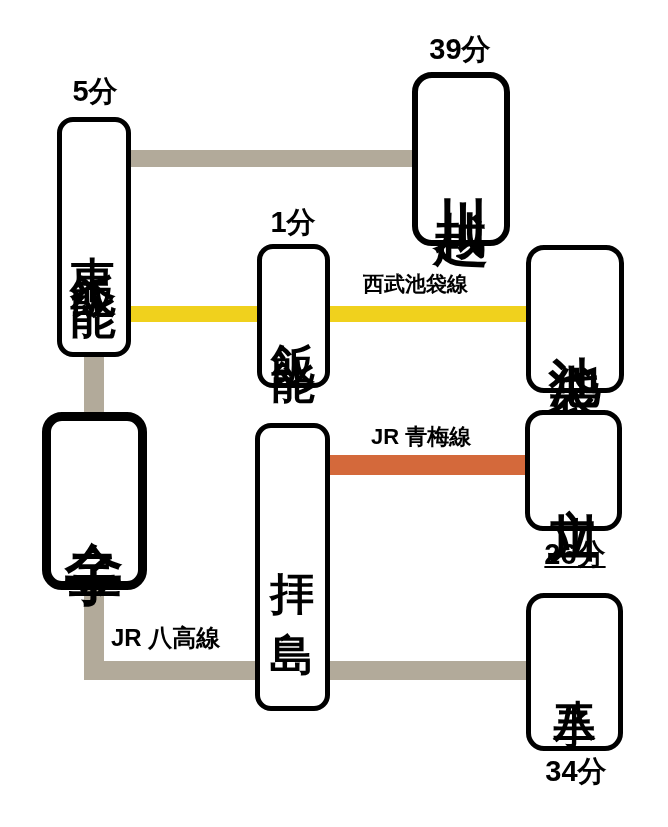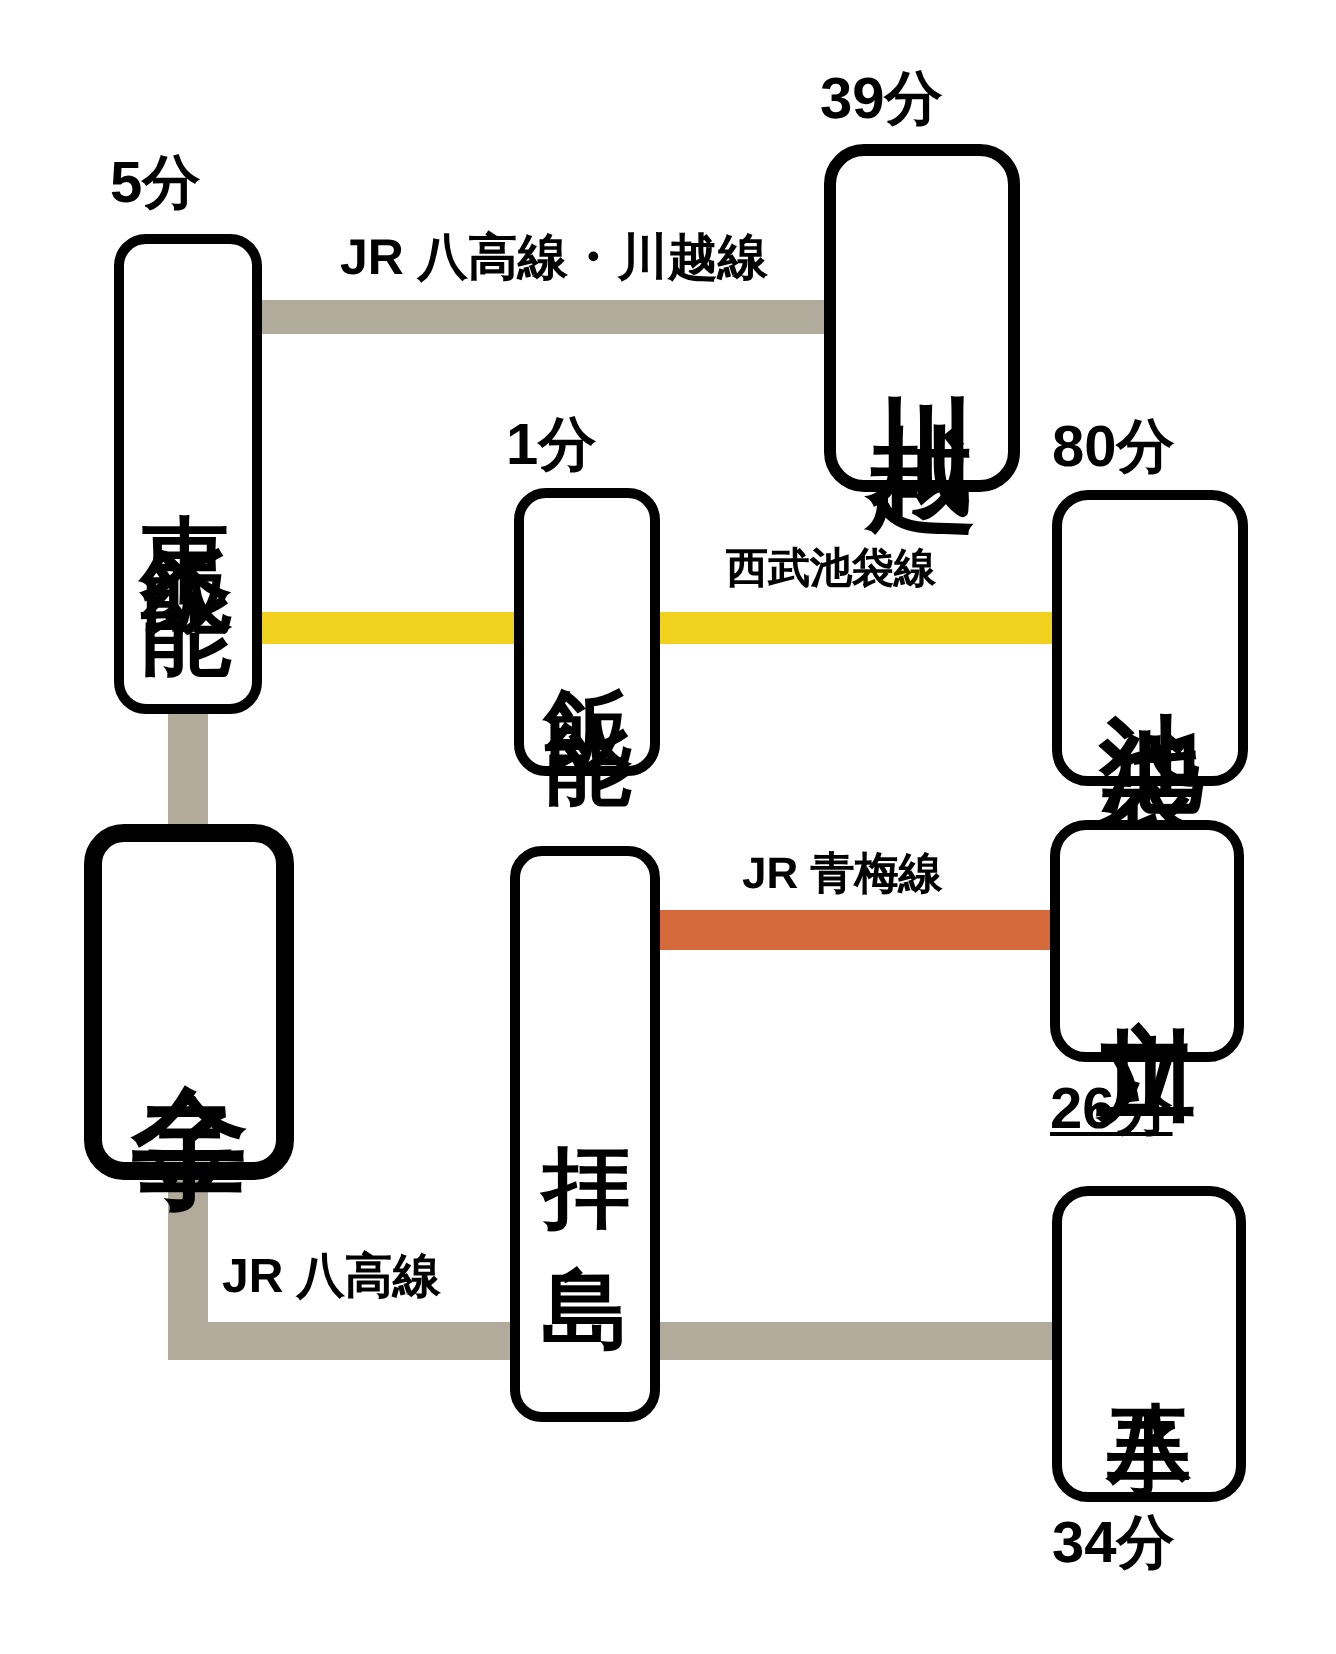--- a/index.html
+++ b/index.html
@@ -49,21 +49,21 @@
   #st-ikebukuro     { left: 526px; top: 245px; width:  98px; height: 148px; --fs: 52px; --ls: 10px; border-radius: 18px; }
   #st-kaneko        { left:  42px; top: 412px; width: 105px; height: 178px; --fs: 58px; --ls: 12px; border-width: 9px; border-radius: 20px; }
   #st-haijima       { left: 255px; top: 423px; width:  75px; height: 288px; --fs: 44px; --ls: 58px; }
   #st-tachikawa     { left: 525px; top: 410px; width:  97px; height: 121px; --fs: 50px; --ls: 5px;  border-radius: 18px; }
   #st-hachioji      { left: 526px; top: 593px; width:  97px; height: 158px; --fs: 42px; --ls: 5px;  border-radius: 18px; }
 
   
   .time {
     position: absolute; z-index: 3;
     font-weight: bold; font-size: 29px;
-    white-space: nowrap;
+    text-align: center; white-space: nowrap;
   }
   #time-higashi-hanno { left:  55px; top:  72px; width:  80px; }
   #time-kawagoe       { left: 410px; top:  30px; width: 100px; }
   #time-hanno         { left: 253px; top: 203px; width:  80px; }
   #time-ikebukuro     { left: 526px; top: 204px; width: 100px; }
   #time-haijima       { left: 241px; top: 716px; width: 100px; }
   #time-tachikawa     { left: 525px; top: 535px; width: 100px; text-decoration: underline; }
   #time-hachioji      { left: 526px; top: 752px; width: 100px; }
 
   
@@ -83,21 +83,20 @@
 
 <div class="canvas">
 
   <div class="rail" id="rail-top-tan" style="background: rgb(178, 170, 154);"></div>
   <div class="rail" id="rail-yellow" style="background: rgb(240, 209, 29);"></div>
   <div class="rail" id="rail-conn-v" style="background: rgb(178, 170, 154);"></div>
   <div class="rail" id="rail-kaneko-v" style="background: rgb(178, 170, 154);"></div>
   <div class="rail" id="rail-bottom-tan" style="background: rgb(178, 170, 154);"></div>
   <div class="rail" id="rail-orange" style="background: rgb(212, 105, 59);"></div>
 
-  <div class="rail-label" id="lbl-hachiko-kawagoe">JR 八高線・川越線</div>
   <div class="rail-label" id="lbl-ikebukuro-line">西武池袋線</div>
   <div class="rail-label" id="lbl-oume">JR 青梅線</div>
   <div class="rail-label" id="lbl-hachiko">JR 八高線</div>
 
   <div class="station" id="st-higashi-hanno">
     <span class="vtext">東飯能</span>
   </div>
   <div class="station" id="st-kawagoe">
     <span class="vtext">川越</span>
   </div>
@@ -116,17 +115,16 @@
   <div class="station" id="st-tachikawa">
     <span class="vtext">立川</span>
   </div>
   <div class="station" id="st-hachioji">
     <span class="vtext">八王子</span>
   </div>
 
   <div class="time" id="time-higashi-hanno">5分</div>
   <div class="time" id="time-kawagoe">39分</div>
   <div class="time" id="time-hanno">1分</div>
-  <div class="time" id="time-ikebukuro">80分</div>
   <div class="time" id="time-tachikawa">26分</div>
   <div class="time" id="time-hachioji">34分</div>
 
 </div>
 
 </body></html>

